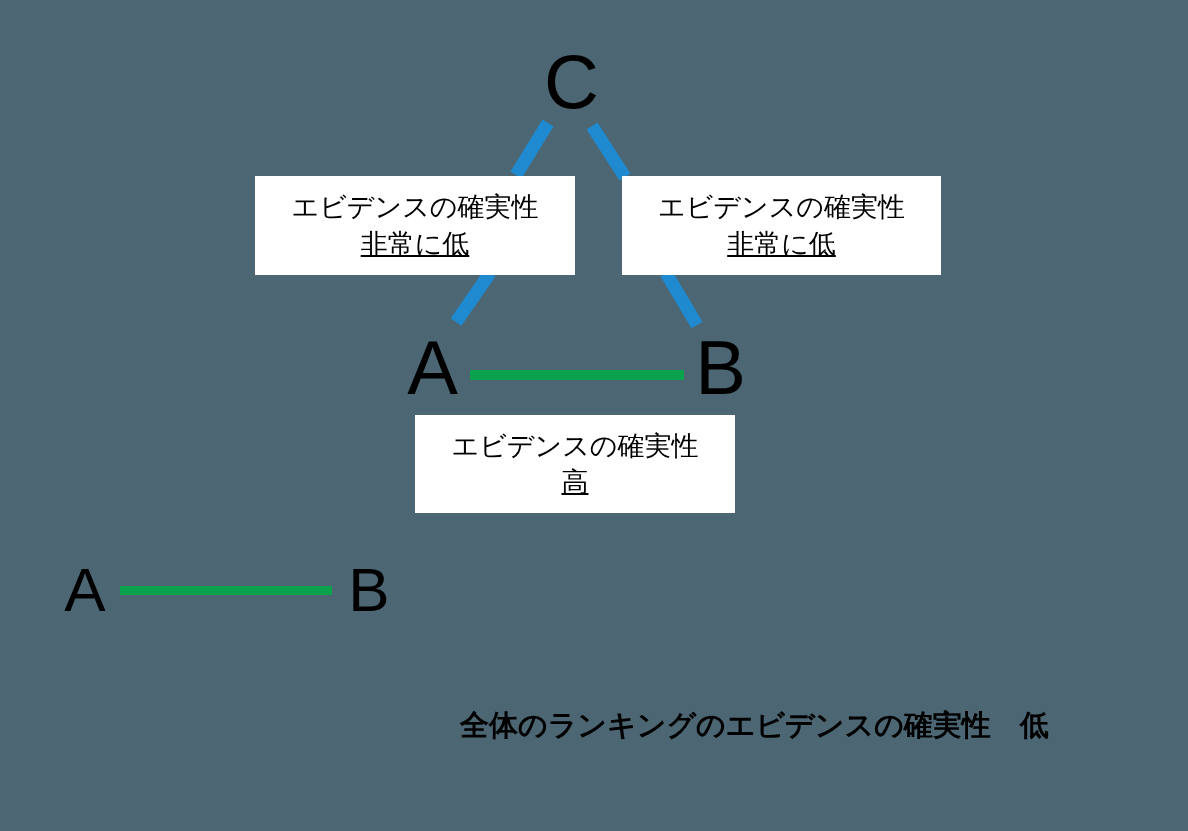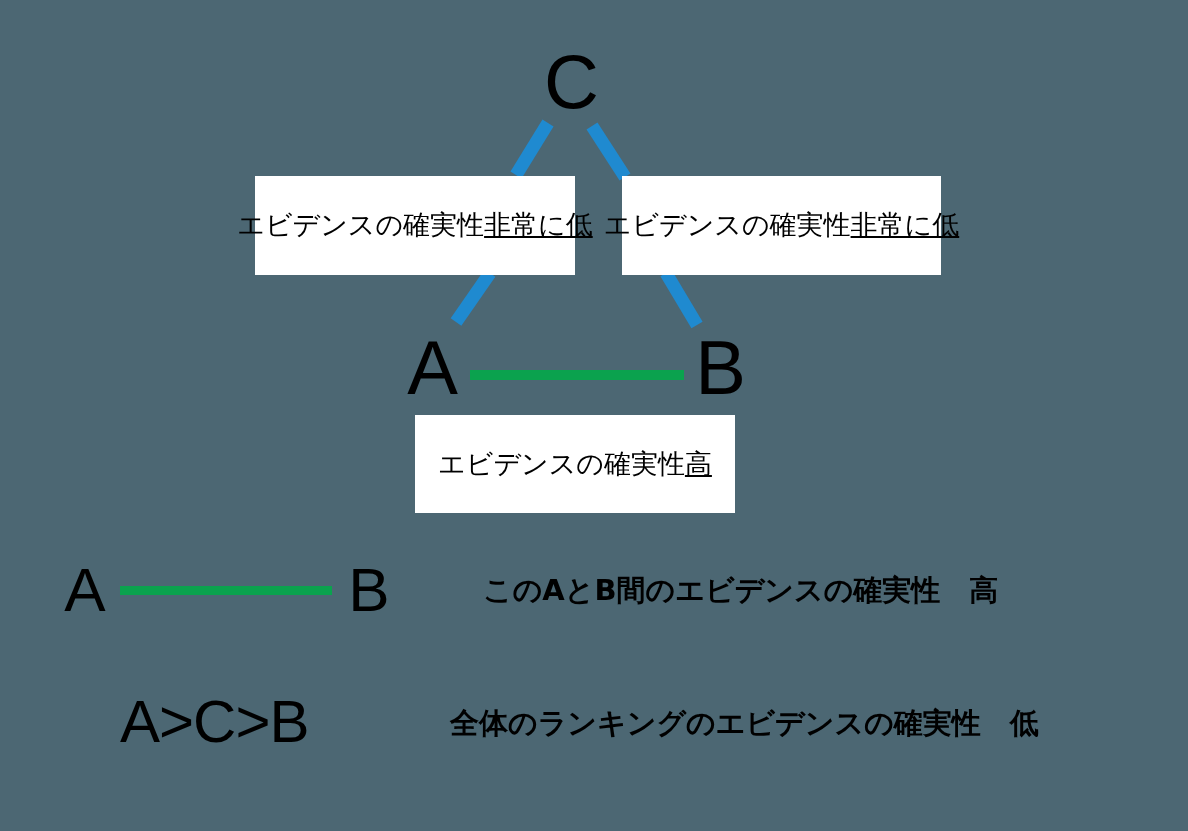--- a/index.html
+++ b/index.html
@@ -38,21 +38,21 @@
     white-space: nowrap;
     text-align: center;
   }
 
   
   .cert-box {
     background: #ffffff;
     color: #000000;
     box-sizing: border-box;
     display: flex;
-    flex-direction: row;
+    flex-direction: column;
     align-items: center;
     justify-content: center;
     text-align: center;
     font-family: "DejaVu Sans", "Liberation Sans", sans-serif;
     font-size: 27px;
     line-height: 1.34;
     padding: 4px 24px;
     white-space: nowrap;
   }
   .cert-box .line2 { display: block; text-decoration: underline; }
@@ -136,19 +136,17 @@
     <span>エビデンスの確実性</span>
     <span class="line2">高</span>
   </div>
 
   <div class="abs legend-letter" style="left:57px; top:559px; width:56px; text-align:center;">A</div>
 
   <div class="abs legend-green-line" style="left: 120px; top: 586px; width: 212px; background: rgb(11, 162, 78);"></div>
 
   <div class="abs legend-letter" style="left:341px; top:559px; width:56px; text-align:center;">B</div>
 
-  <div class="abs legend-text" style="left:483px; top:576px;">このAとB間のエビデンスの確実性　高</div>
 
-  <div class="abs legend-rank" style="left:120px; top:692px;">A&gt;C&gt;B</div>
 
-  <div class="abs legend-text" style="left:450px; top:711px;font-family:Liberation Mono, monospace;">全体のランキングのエビデンスの確実性　低</div>
+  <div class="abs legend-text" style="left:460px; top:711px;">全体のランキングのエビデンスの確実性　低</div>
 
 </div>
 
 </body></html>

